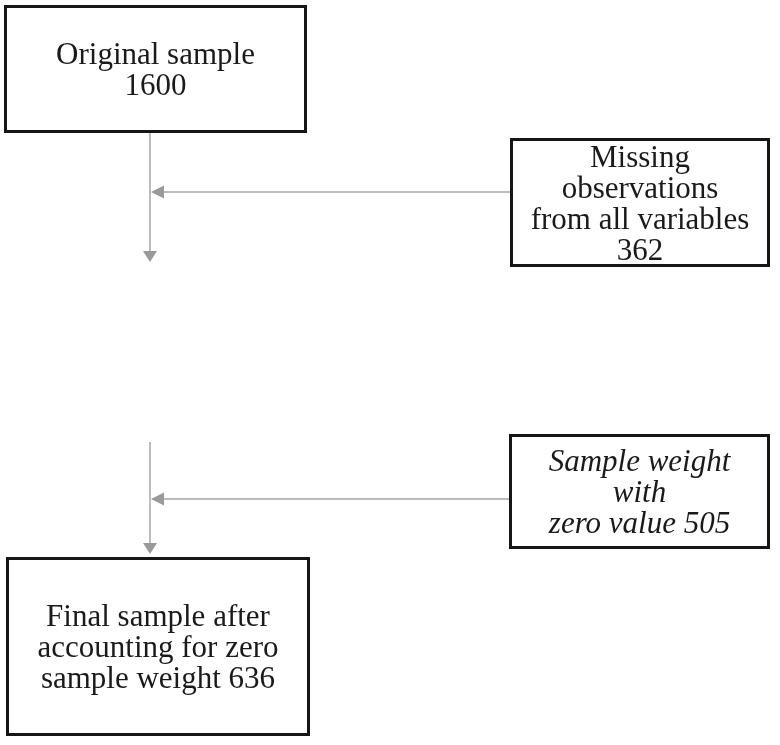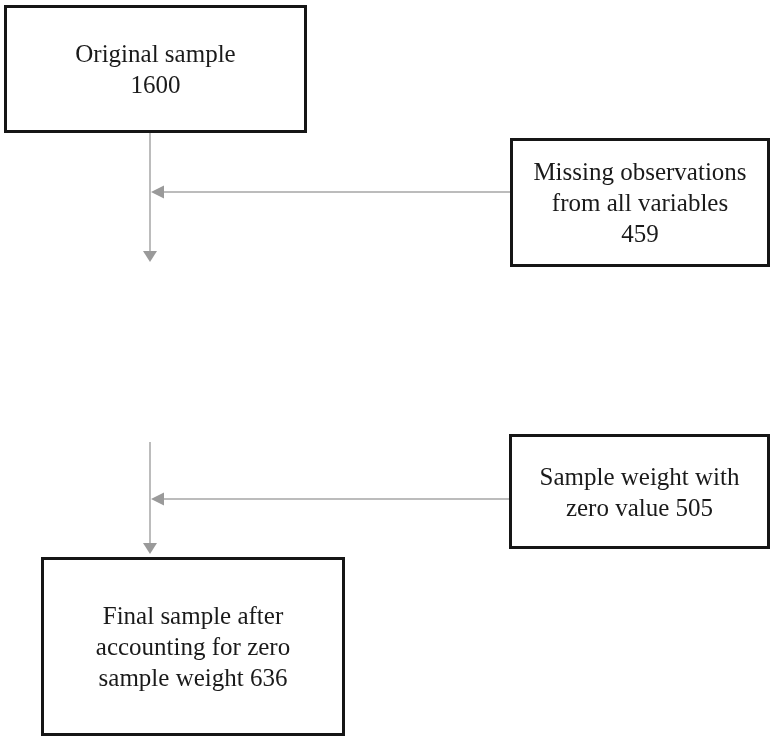--- a/index.html
+++ b/index.html
@@ -33,34 +33,34 @@
   .connectors polygon {
     fill: var(--arrowhead);
     stroke: none;
   }
   .node {
     position: absolute;
     z-index: 1;
     background: var(--fill);
     border: 3px solid var(--border);
     color: var(--text);
-    font-size: 25px;
+    font-size: 31px;
     line-height: 31px;
     text-align: center;
     white-space: pre-line;
     display: flex;
     align-items: center;
     justify-content: center;
     padding: 20px 8px;
   }
   .n-original { left: 4px;   top: 5px;   width: 303px; height: 128px; }
   .n-missing  { left: 510px; top: 138px; width: 260px; height: 129px; }
   .n-total    { left: 3px;   top: 263px; width: 303px; height: 180px; }
-  .n-weight   { left: 509px; top: 434px; width: 261px; height: 115px; }
-  .n-final    { left: 6px;   top: 557px; width: 304px; height: 179px; margin-left: 35px; }
+  .n-weight   { left: 509px; top: 434px; width: 261px; height: 115px; font-style: italic; }
+  .n-final    { left: 6px;   top: 557px; width: 304px; height: 179px; }
 </style>
 </head>
 <body>
 
 <div class="canvas">
 
   <svg class="connectors" viewBox="0 0 780 745" xmlns="http://www.w3.org/2000/svg">
 
     <line x1="150" y1="133" x2="150" y2="252"></line>
     <polygon points="143,251 157,251 150,262"></polygon>
@@ -73,21 +73,21 @@
 
     <line x1="510" y1="499" x2="163" y2="499"></line>
     <polygon points="164,492.5 164,505.5 151,499"></polygon>
   </svg>
 
   <div class="node n-original">Original sample
 1600</div>
 
   <div class="node n-missing">Missing observations
 from all variables
-459</div>
+362</div>
 
 
   <div class="node n-weight">Sample weight with
 zero value 505</div>
 
   <div class="node n-final">Final sample after
 accounting for zero
 sample weight 636</div>
 
 </div>

